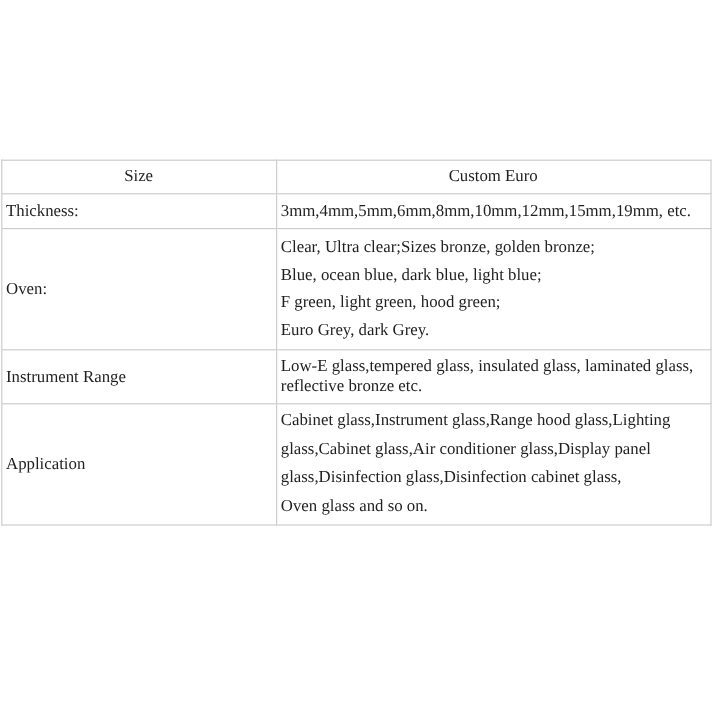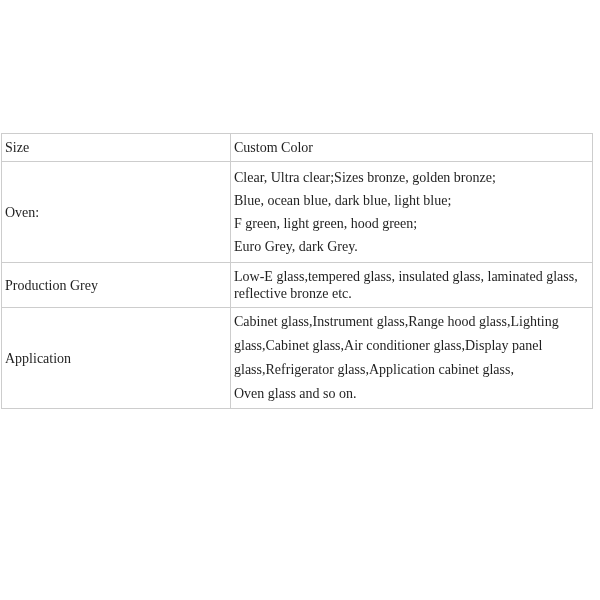--- a/index.html
+++ b/index.html
@@ -22,75 +22,83 @@
     table-layout: fixed;
   }
   .spec-table td {
     border: 1px solid #cdcdcd;
     vertical-align: middle;
     padding: 2px 4px 2px 3px;
     line-height: 17px;
     overflow: hidden;
   }
   .col-label { width: 221px; }
-  tr.r0 { height: 28px; }
+  tr.r0 { height: 28px; text-align: center; }
   tr.r1 { height: 29px; }
   tr.r2 { height: 101px; }
   tr.r3 { height: 45px; }
   tr.r4 { height: 98px; }
   tr.r5 { height: 30px; }
   tr.r2 td.value-cell .line { line-height: 23px; }
   tr.r3 td.value-cell .line { line-height: 17px; }
   tr.r4 td.value-cell .line { line-height: 24px; }
 </style>
 </head>
 <body>
 
 <table class="spec-table">
   <tbody>
 
     <tr class="r0">
       <td class="col-label">
         <span>Size</span>
       </td>
       <td class="value-cell">
-        <div class="line">Custom Color</div>
+        <div class="line">Custom Euro</div>
       </td>
     </tr>
 
+    <tr class="r1">
+      <td class="col-label">
+        <span>Thickness:</span>
+      </td>
+      <td class="value-cell">
+        <div class="line">3mm,4mm,5mm,6mm,8mm,10mm,12mm,15mm,19mm, etc.</div>
+      </td>
+    </tr>
 
     <tr class="r2">
       <td class="col-label">
         <span>Oven:</span>
       </td>
       <td class="value-cell">
         <div class="line">Clear, Ultra clear;Sizes bronze, golden bronze;</div>
         <div class="line">Blue, ocean blue, dark blue, light blue;</div>
         <div class="line">F green, light green, hood green;</div>
         <div class="line">Euro Grey, dark Grey.</div>
       </td>
     </tr>
 
     <tr class="r3">
       <td class="col-label">
-        <span>Production Grey</span>
+        <span>Instrument Range</span>
       </td>
       <td class="value-cell">
         <div class="line">Low-E glass,tempered glass, insulated glass, laminated glass,</div>
         <div class="line">reflective bronze etc.</div>
       </td>
     </tr>
 
     <tr class="r4">
       <td class="col-label">
         <span>Application</span>
       </td>
       <td class="value-cell">
         <div class="line">Cabinet glass,Instrument glass,Range hood glass,Lighting</div>
         <div class="line">glass,Cabinet glass,Air conditioner glass,Display panel</div>
-        <div class="line">glass,Refrigerator glass,Application cabinet glass,</div>
+        <div class="line">glass,Disinfection glass,Disinfection cabinet glass,</div>
         <div class="line">Oven glass and so on.</div>
       </td>
     </tr>
 
 
   </tbody>
 </table>
 
 </body></html>

